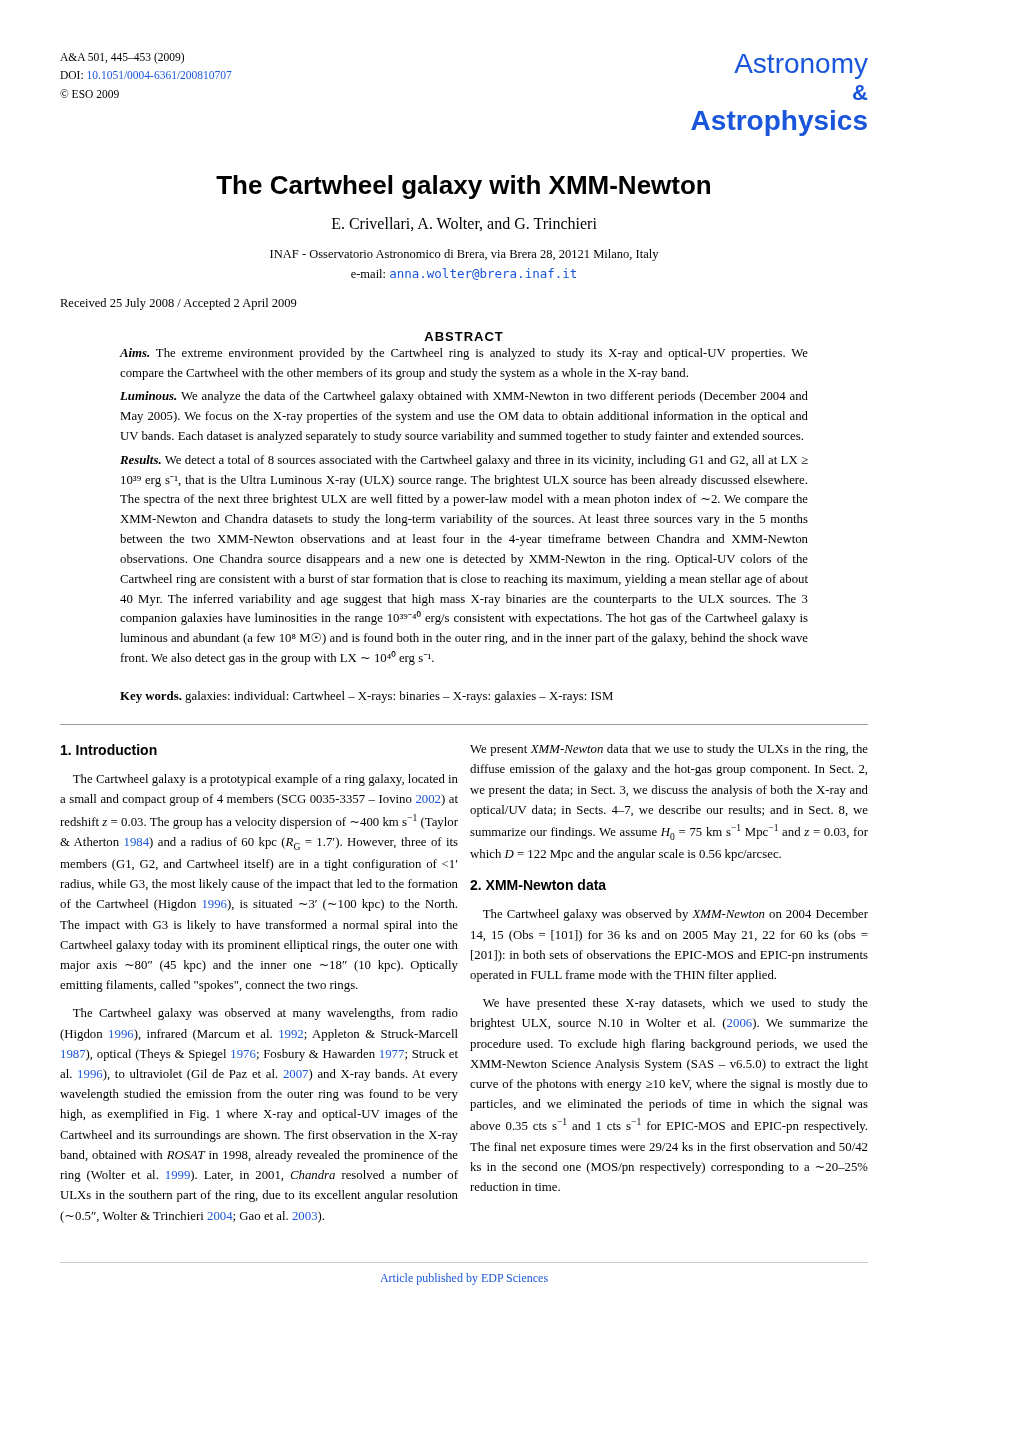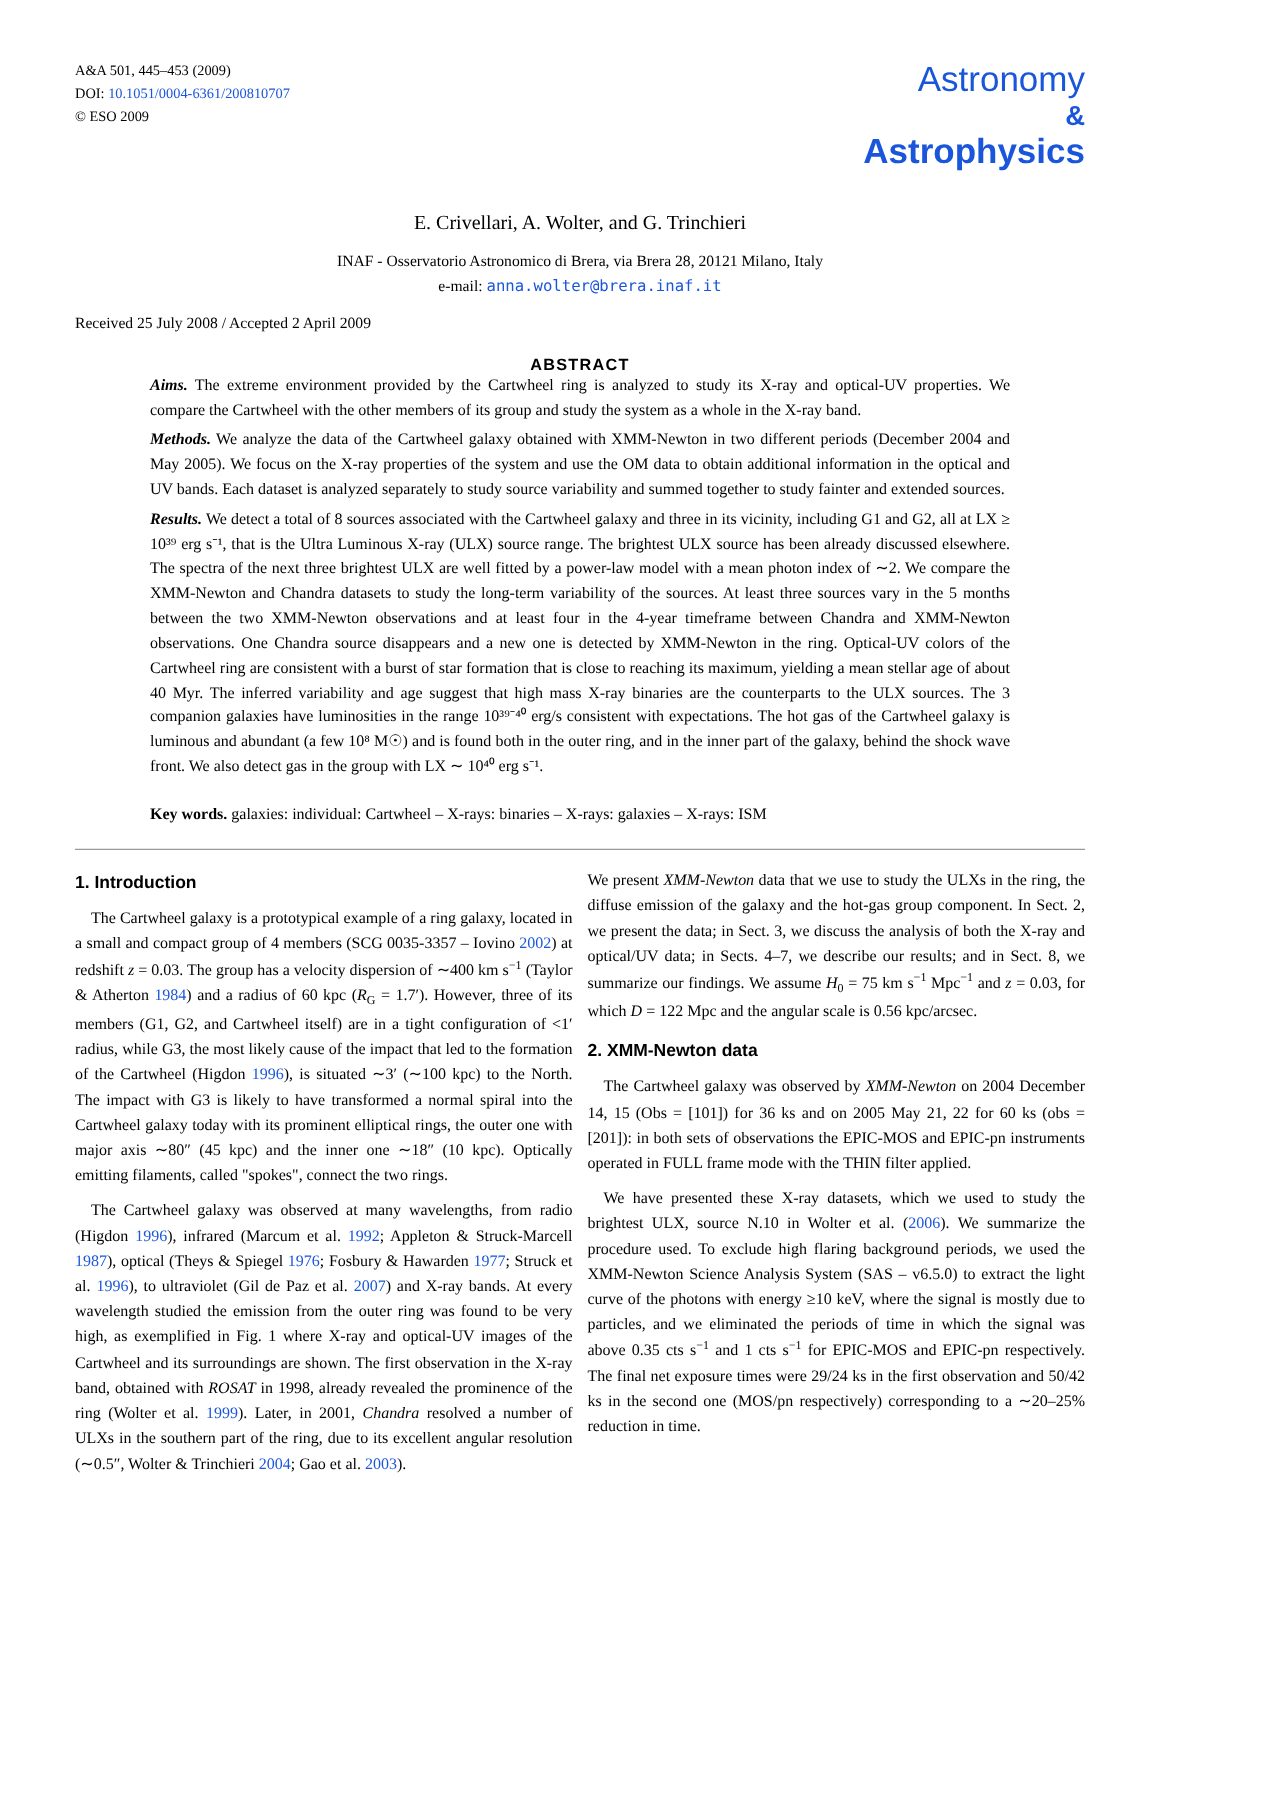--- a/index.html
+++ b/index.html
@@ -178,36 +178,37 @@
       <div>© ESO 2009</div>
     </div>
     <div class="journal-logo">
       <span class="astronomy">Astronomy</span>
       <span class="ampersand">&amp;</span>
       <span class="astrophysics">Astrophysics</span>
     </div>
   </div>
 
   <div class="title-section">
+    <div class="main-title">The Cartwheel galaxy with XMM-Newton</div>
     <div class="authors">E. Crivellari, A. Wolter, and G. Trinchieri</div>
     <div class="affiliation">INAF - Osservatorio Astronomico di Brera, via Brera 28, 20121 Milano, Italy</div>
     <div class="affiliation">e-mail: <span class="email">anna.wolter@brera.inaf.it</span></div>
   </div>
 
   <div class="received">Received 25 July 2008 / Accepted 2 April 2009</div>
 
   <div class="abstract-section">
     <div class="abstract-title">ABSTRACT</div>
     <div class="abstract-text">
       <p>
         <span class="italic bold">Aims.</span>
         <span>The extreme environment provided by the Cartwheel ring is analyzed to study its X-ray and optical-UV properties. We compare the Cartwheel with the other members of its group and study the system as a whole in the X-ray band.</span>
       </p>
       <p>
-        <span class="italic bold">Methods.</span>
+        <span class="italic bold">Luminous.</span>
         <span>We analyze the data of the Cartwheel galaxy obtained with XMM-Newton in two different periods (December 2004 and May 2005). We focus on the X-ray properties of the system and use the OM data to obtain additional information in the optical and UV bands. Each dataset is analyzed separately to study source variability and summed together to study fainter and extended sources.</span>
       </p>
       <p>
         <span class="italic bold">Results.</span>
         <span>We detect a total of 8 sources associated with the Cartwheel galaxy and three in its vicinity, including G1 and G2, all at LX ≥ 10³⁹ erg s⁻¹, that is the Ultra Luminous X-ray (ULX) source range. The brightest ULX source has been already discussed elsewhere. The spectra of the next three brightest ULX are well fitted by a power-law model with a mean photon index of ∼2. We compare the XMM-Newton and Chandra datasets to study the long-term variability of the sources. At least three sources vary in the 5 months between the two XMM-Newton observations and at least four in the 4-year timeframe between Chandra and XMM-Newton observations. One Chandra source disappears and a new one is detected by XMM-Newton in the ring. Optical-UV colors of the Cartwheel ring are consistent with a burst of star formation that is close to reaching its maximum, yielding a mean stellar age of about 40 Myr. The inferred variability and age suggest that high mass X-ray binaries are the counterparts to the ULX sources. The 3 companion galaxies have luminosities in the range 10³⁹⁻⁴⁰ erg/s consistent with expectations. The hot gas of the Cartwheel galaxy is luminous and abundant (a few 10⁸ M☉) and is found both in the outer ring, and in the inner part of the galaxy, behind the shock wave front. We also detect gas in the group with LX ∼ 10⁴⁰ erg s⁻¹.</span>
       </p>
     </div>
   </div>
 
   <div class="keywords">
@@ -229,13 +230,16 @@
       <p>We present <em>XMM-Newton</em> data that we use to study the ULXs in the ring, the diffuse emission of the galaxy and the hot-gas group component. In Sect. 2, we present the data; in Sect. 3, we discuss the analysis of both the X-ray and optical/UV data; in Sects. 4–7, we describe our results; and in Sect. 8, we summarize our findings. We assume <em>H</em><sub>0</sub> = 75 km s<sup>−1</sup> Mpc<sup>−1</sup> and <em>z</em> = 0.03, for which <em>D</em> = 122 Mpc and the angular scale is 0.56 kpc/arcsec.</p>
 
       <div class="section-title" style="margin-top:10px;">2. XMM-Newton data</div>
 
       <p>The Cartwheel galaxy was observed by <em>XMM-Newton</em> on 2004 December 14, 15 (Obs = [101]) for 36 ks and on 2005 May 21, 22 for 60 ks (obs = [201]): in both sets of observations the EPIC-MOS and EPIC-pn instruments operated in FULL frame mode with the THIN filter applied.</p>
 
       <p>We have presented these X-ray datasets, which we used to study the brightest ULX, source N.10 in Wolter et al. (<a class="ref-link">2006</a>). We summarize the procedure used. To exclude high flaring background periods, we used the XMM-Newton Science Analysis System (SAS – v6.5.0) to extract the light curve of the photons with energy ≥10 keV, where the signal is mostly due to particles, and we eliminated the periods of time in which the signal was above 0.35 cts s<sup>−1</sup> and 1 cts s<sup>−1</sup> for EPIC-MOS and EPIC-pn respectively. The final net exposure times were 29/24 ks in the first observation and 50/42 ks in the second one (MOS/pn respectively) corresponding to a ∼20–25% reduction in time.</p>
     </div>
   </div>
 
+  <div class="footer">
+    <span>Article published by EDP Sciences</span>
+  </div>
 </div>
 
 </body></html>

